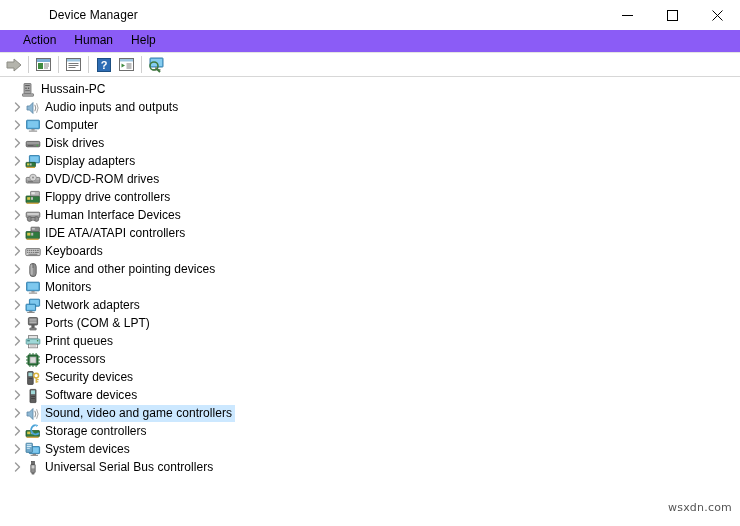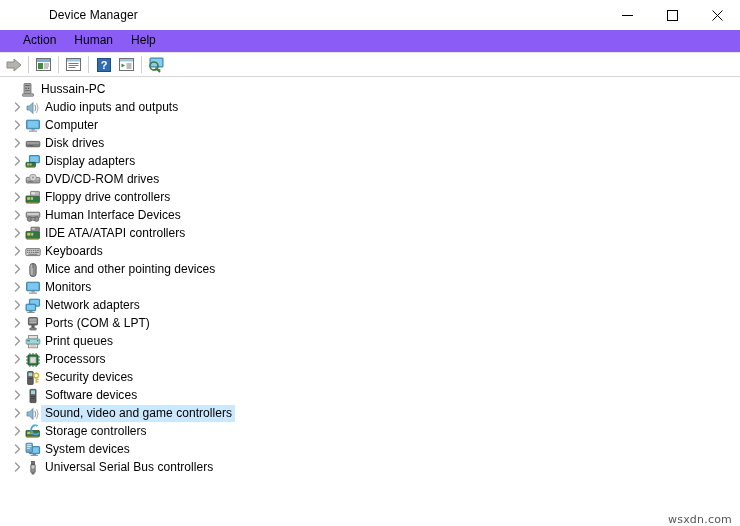--- a/index.html
+++ b/index.html
@@ -139,21 +139,21 @@
     letter-spacing: 0.05px;
   }
   .tree-row.selected .node-label {
     background: #cce8ff;
   }
 
   
   .watermark {
     position: absolute;
     right: 8px;
-    bottom: 0;
+    bottom: 12px;
     font-size: 11px;
     color: #555555;
     font-family: "DejaVu Sans", sans-serif;
     letter-spacing: 0.2px;
   }
 </style>
 </head>
 <body>
 
 <div class="titlebar">

